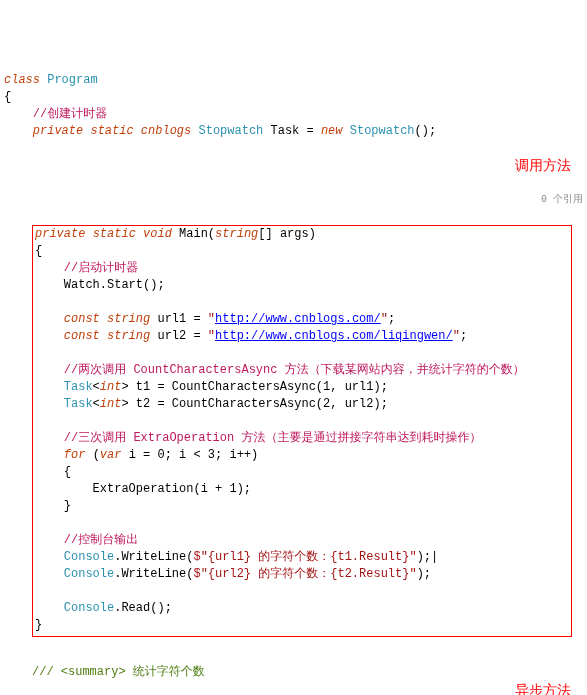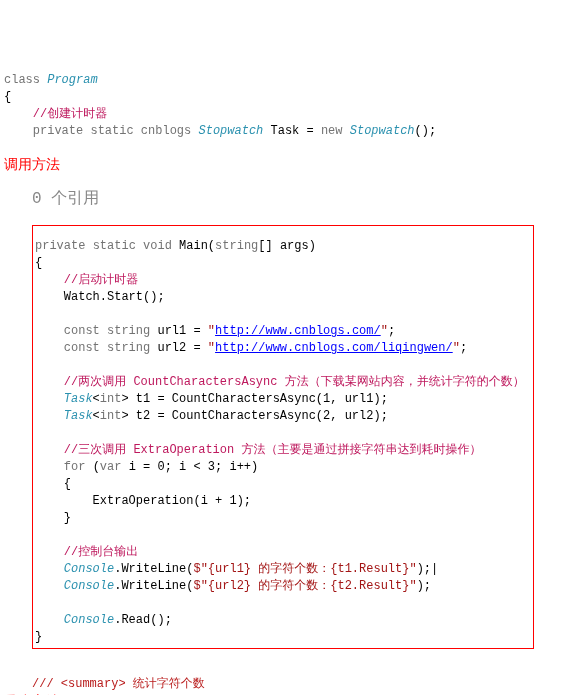--- a/index.html
+++ b/index.html
@@ -7,42 +7,42 @@
     padding: 4px;
     font-family: Consolas, "Courier New", monospace;
     font-size: 12px;
     line-height: 17px;
     background: #ffffff;
     color: #000000;
     white-space: pre;
     width: 587px;
     box-sizing: border-box;
   }
-  .kw { color: #737373; }
-  .type { color: #2b91af; font-style: italic; }
+  .kw { color: #c2410c; font-style: italic; }
+  .type { color: #2b91af; }
   .comment { color: #be185d; }
   .string { color: #a31515; }
   .url { color: #0000ff; text-decoration: underline; }
-  .refcount { color: #888888; font-size: 16px; }
+  .refcount { color: #888888; font-size: 10px; text-align: right; }
   .box-red {
     border: 1px solid #ff0000;
     display: inline-block;
-    padding: 12px 4px 2px 2px;
+    padding: 0 4px 2px 2px;
     margin-left: 28px;
     box-sizing: border-box;
-    width: 502px;
+    width: 540px;
   }
   .label-red {
     color: #ff0000;
     font-size: 14px;
-    text-align: left;
+    text-align: right;
     padding-right: 12px;
-    font-family: Liberation Mono, monospace;
+    font-family: Liberation Sans, sans-serif;
   }
-  .faded { color: #b91c1c; }
+  .faded { color: #4d7c0f; }
   .cursor-mark { color: #000; }
 </style>
 </head>
 <body>
 
 
 
 <div><span class="kw">class</span> <span class="type">Program</span>
 <span>{</span>
     <span class="comment">//创建计时器</span>

